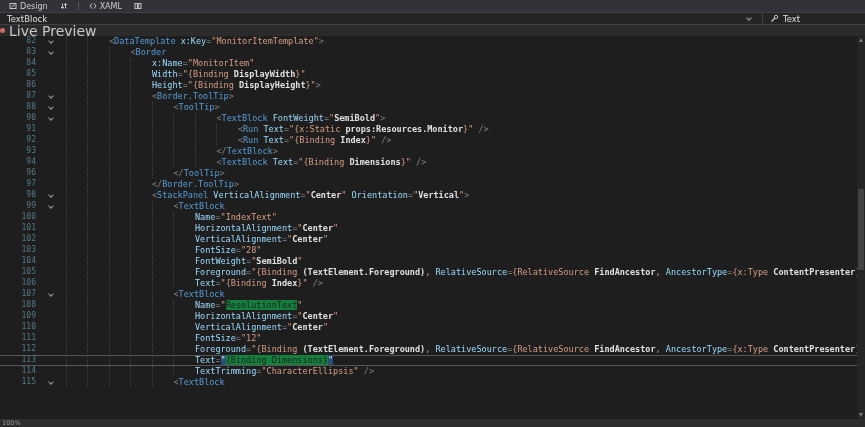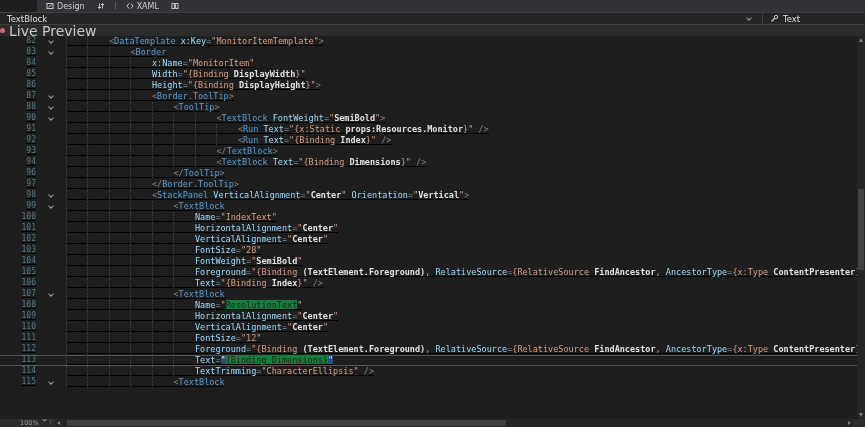--- a/index.html
+++ b/index.html
@@ -1,21 +1,21 @@
 <!DOCTYPE html>
 <html><head>
 <meta charset="utf-8">
 <style>
   * { box-sizing: border-box; margin: 0; padding: 0; }
   html,body { width: 865px; height: 427px; overflow: hidden; background: #1e1e1e;
               font-family: "DejaVu Sans", sans-serif; }
 
   
   .topbar { height: 12px; background: #333337; display: flex; align-items: center;
-            padding-left: 4px; gap: 2px; font-size: 8px; color: #cccccc; margin-left: 37px; }
+            padding-left: 4px; gap: 2px; font-size: 8px; color: #cccccc; }
   .tb-btn { display: flex; align-items: center; gap: 3px; padding: 0 5px; height: 100%; cursor: default; }
   .tb-sep { width: 1px; height: 8px; background: #5a5a5e; margin: 0 3px; }
   .ic { display: block; }
 
   
   .combobar { height: 13px; background: #252526; border-top: 1px solid #3f3f46;
               border-bottom: 1px solid #3f3f46; display: flex; align-items: stretch; }
   .combo { flex: 1; display: flex; align-items: center; padding: 0 7px; font-size: 8.5px; color: #e0e0e0; }
   .caret { width: 4px; height: 4px; border-right: 1px solid #a0a0a0; border-bottom: 1px solid #a0a0a0;
            transform: rotate(45deg); margin-top: -2px; }
@@ -24,21 +24,21 @@
   .propbox { width: 102px; display: flex; align-items: center; gap: 4px; padding: 0 7px;
              font-size: 8.5px; color: #e0e0e0; }
 
   
   .previewbar { height: 11px; background: #2b2b2c; display: flex; align-items: center;
                 gap: 4px; font-size: 14px; color: #c8c8c8; }
   .dot { width: 5px; height: 5px; border-radius: 50%; background: #d16969; }
 
   
   .editor { height: 383px; display: flex; background: #1e1e1e; position: relative; }
-  .rows { flex: 1; overflow: hidden; text-decoration: underline; }
+  .rows { flex: 1; overflow: hidden; }
   .row { display: flex; height: 11px; line-height: 11px; padding-left: 8px; }
   .row.current { box-shadow: inset 0 1px 0 #555555, inset 0 -1px 0 #555555; }
   .ln { width: 34px; text-align: right; padding-right: 6px; color: #557a87;
         font: 8px "DejaVu Sans Mono", monospace; }
   .fold { width: 18px; display: flex; align-items: center; justify-content: center; }
   .chev { width: 4px; height: 4px; border-right: 1px solid #9a9a9a; border-bottom: 1px solid #9a9a9a;
           transform: rotate(45deg); margin-top: -2px; }
   .code { flex: 1; white-space: pre; overflow: hidden; padding-left: 6px;
           font: 8.5px "DejaVu Sans Mono", monospace; color: #d4d4d4; }
   .ig      { border-left: 1px dotted #3f3f3f; }
@@ -53,21 +53,21 @@
   
   .vscroll { width: 8px; background: #252526; position: relative; }
   .vthumb { position: absolute; left: 1px; right: 1px; top: 40%; height: 21%; background: #424242; }
   .sarrow { position: absolute; left: 2px; width: 0; height: 0;
             border-left: 2.5px solid transparent; border-right: 2.5px solid transparent; }
   .sarrow.up { top: 2px; border-bottom: 4px solid #7a7a7a; }
   .sarrow.down { bottom: 2px; border-top: 4px solid #7a7a7a; }
 
   
   .statusbar { height: 8px; background: #2d2d30; display: flex; align-items: flex-start;
-               padding-left: 20px; gap: 4px; font-size: 6.5px; line-height: 8px; color: #999999; }
+               padding-left: 2px; gap: 4px; font-size: 6.5px; line-height: 8px; color: #999999; flex-direction: column; }
   .zoomchev { width: 3px; height: 3px; border-right: 1px solid #999; border-bottom: 1px solid #999;
               transform: rotate(45deg); margin-top: -1px; }
   .ssep { width: 1px; height: 6px; background: #4a4a4e; }
   .htrack { flex: 1; height: 100%; position: relative; background: #252526; }
   .hthumb { position: absolute; top: 1px; bottom: 1px; left: 12px; width: 55%; background: #3e3e42; }
   .harrow { position: absolute; top: 2px; width: 0; height: 0;
             border-top: 2px solid transparent; border-bottom: 2px solid transparent; }
   .harrow.left { left: 2px; border-right: 3.5px solid #7a7a7a; }
   .harrow.right { right: 2px; border-left: 3.5px solid #7a7a7a; }
   .corner { width: 8px; height: 100%; background: #2d2d30; }

